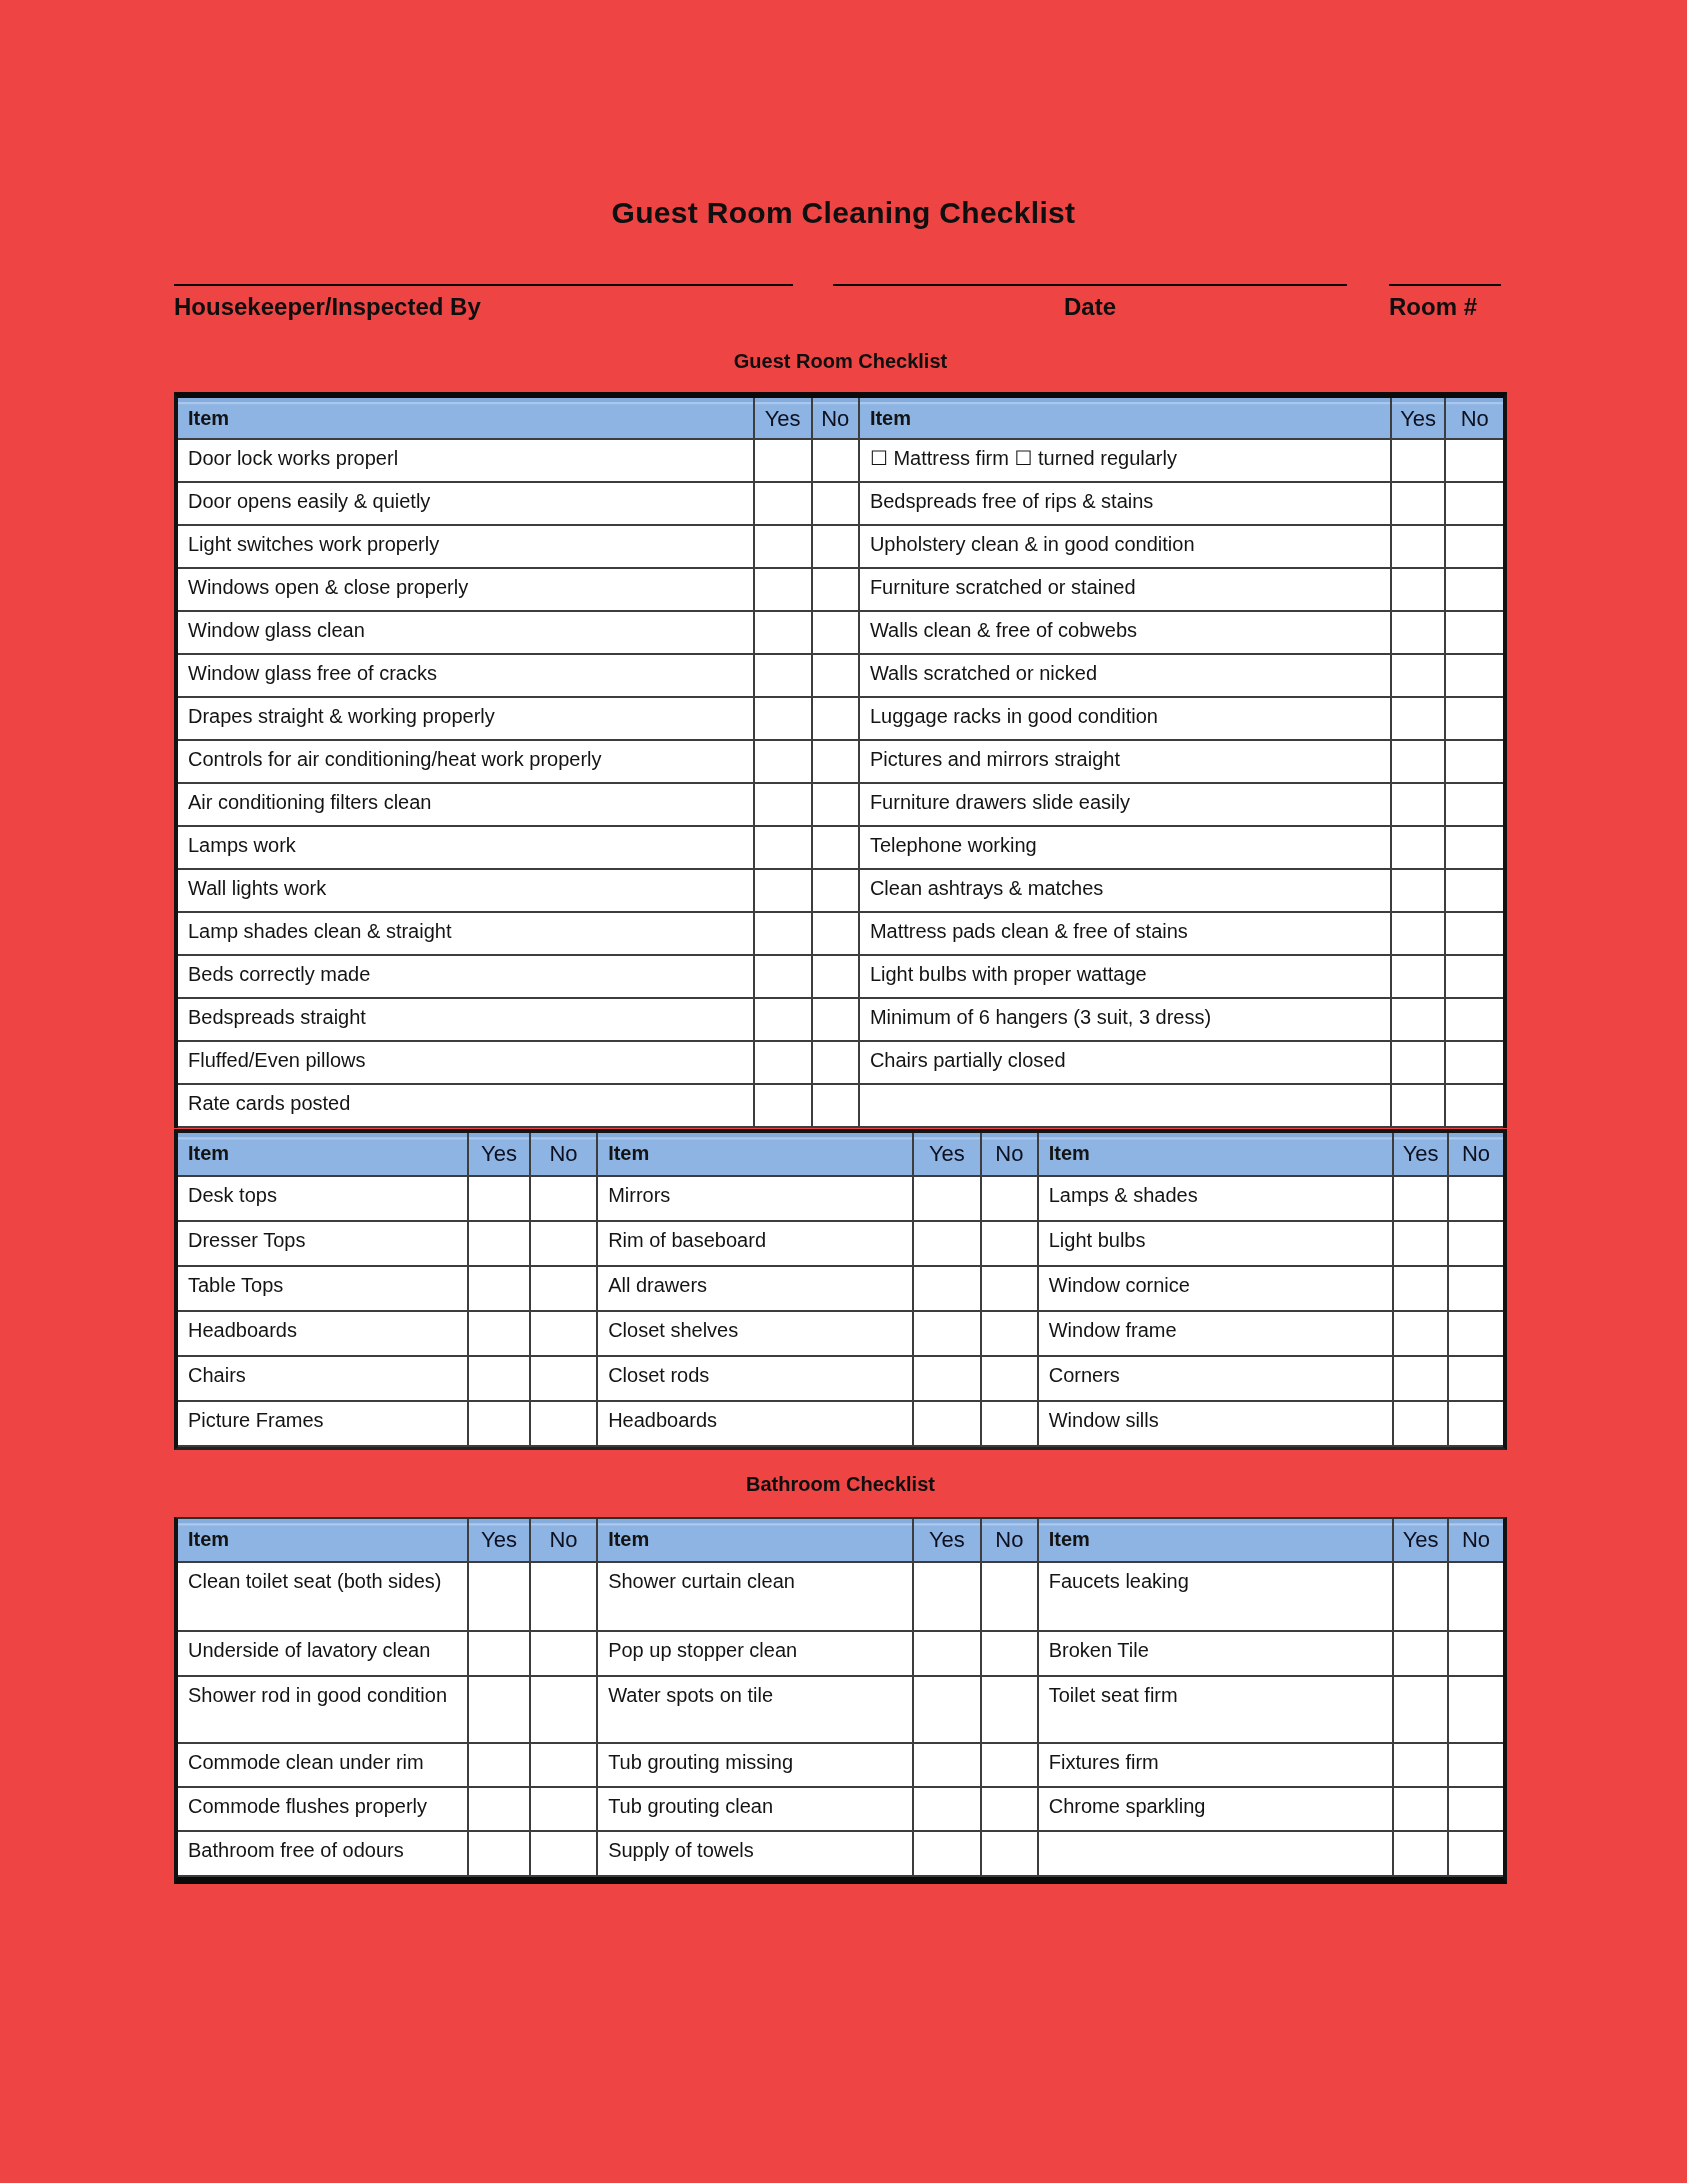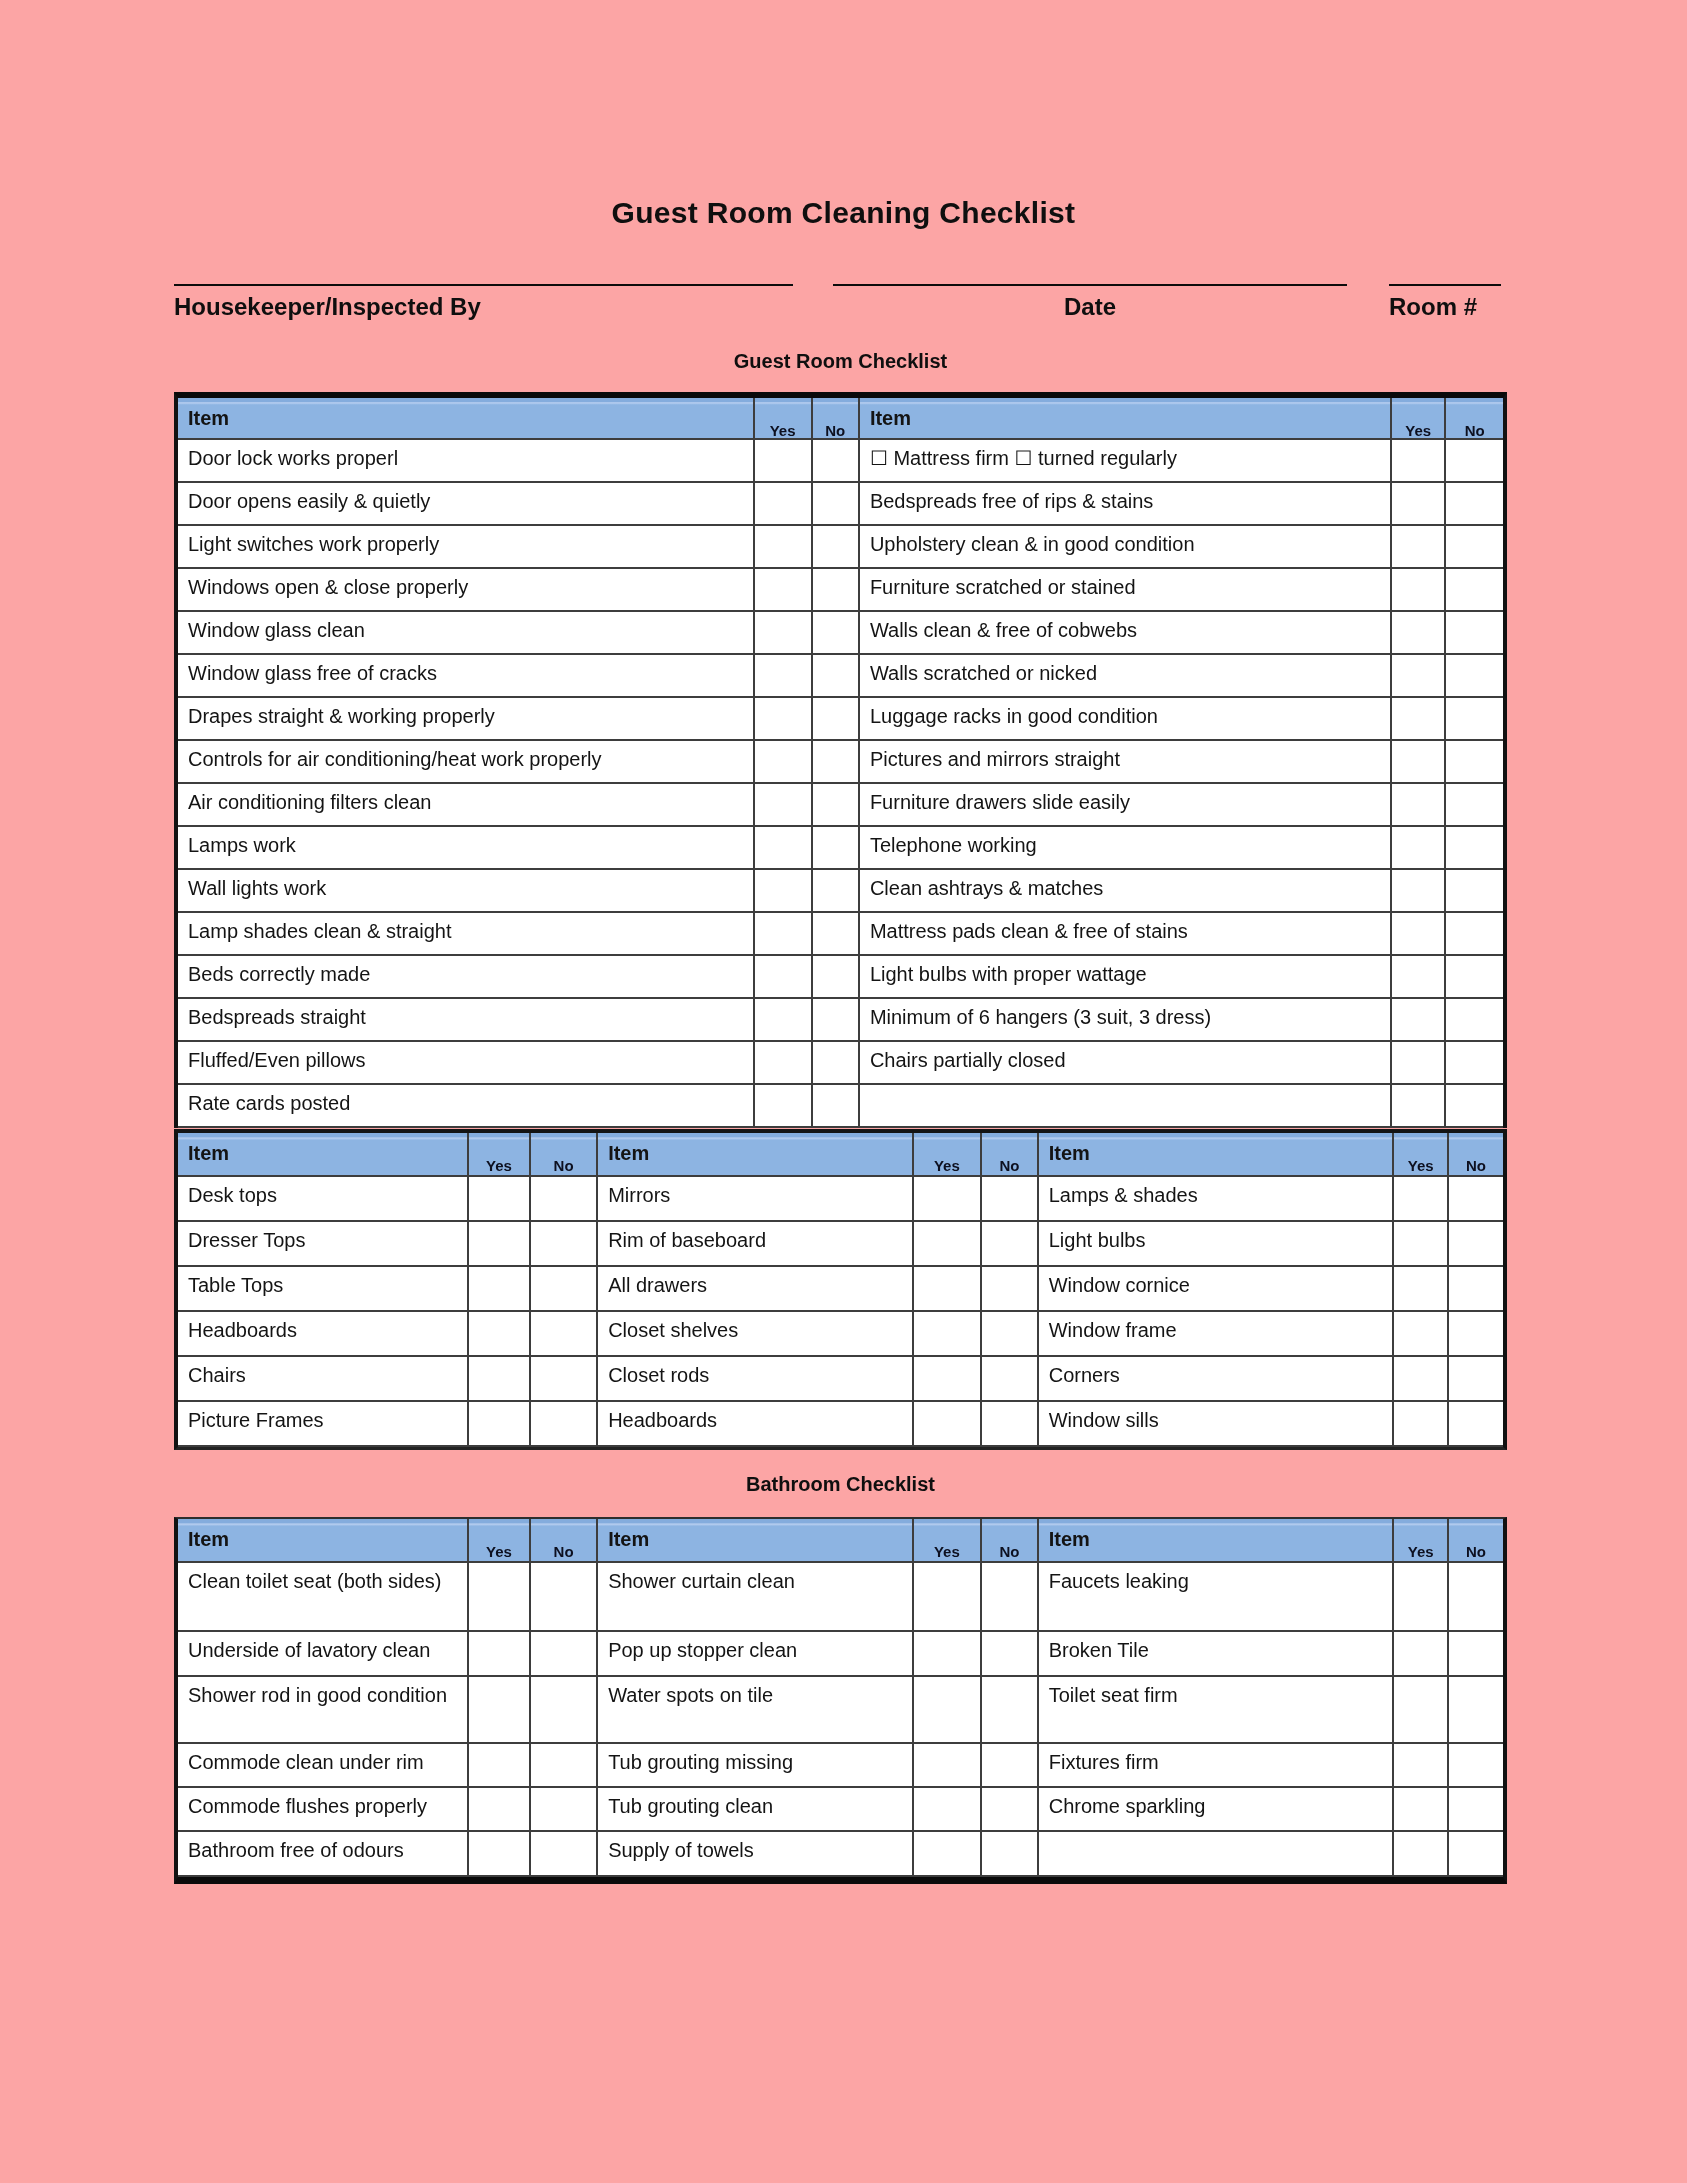--- a/index.html
+++ b/index.html
@@ -1,20 +1,20 @@
 <!DOCTYPE html>
 <html style="--header-bg: #8db4e2;font-size:10.6px"><head>
 <meta charset="utf-8">
 <style>
   html, body { margin: 0; padding: 0; background: #ffffff; }
   .page {
     position: relative;
     width: 1687px;
     height: 2183px;
-    background: #fca5a5;
+    background: #ef4444;
     font-family: "Liberation Sans", sans-serif;
     color: #151515;
     overflow: hidden;
   }
   .doc-title {
     position: absolute;
     top: 196px;
     left: 0;
     width: 1687px;
     text-align: center;
@@ -83,21 +83,21 @@
   .hcell {
     background: linear-gradient(180deg,
       #84acdd 0%, #84acdd 9%,
       #bad0f1 12%, var(--header-bg, #8db4e2) 17%,
       var(--header-bg, #8db4e2) 100%);
     font-weight: bold;
     font-size: 20.5px;
     color: #0d1020;
   }
   .hcell.item { padding-top: 8.6px; text-align: right; }
-  .hcell.check { padding-top: 24px; justify-content: center; font-weight: bold; font-size: 15px; color: #0d1020; }
+  .hcell.check { padding-top: 8px; justify-content: center; font-weight: normal; font-size: 22px; color: #0d1020; }
 </style>
 <title>Guest Room Cleaning Checklist</title></head>
 <body>
 
 <div class="page">
 
   <div class="doc-title">Guest Room Cleaning Checklist</div>
 
   <div class="sig-row">
     <div class="sig-block sig-keeper">

